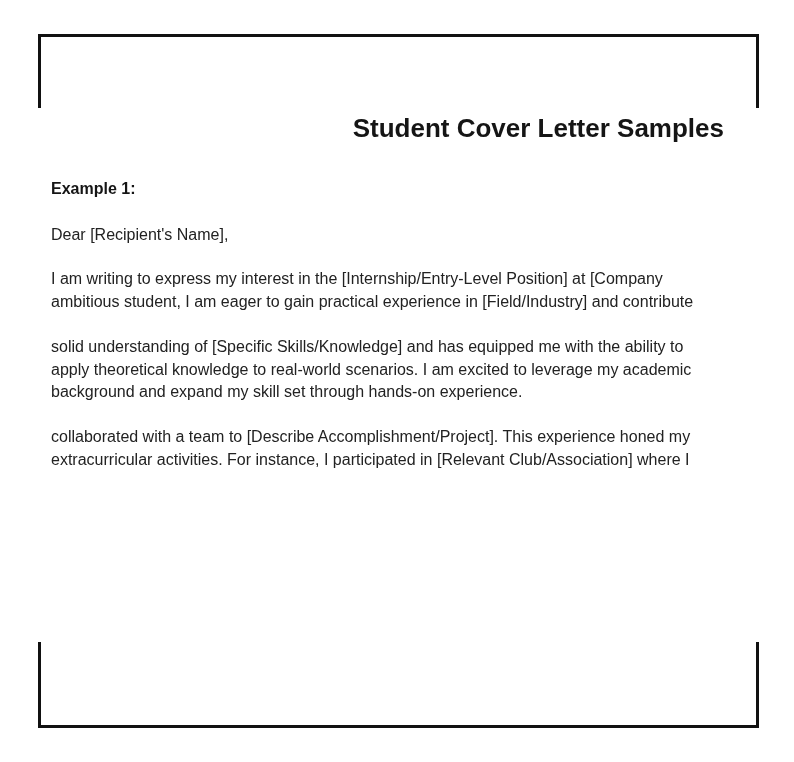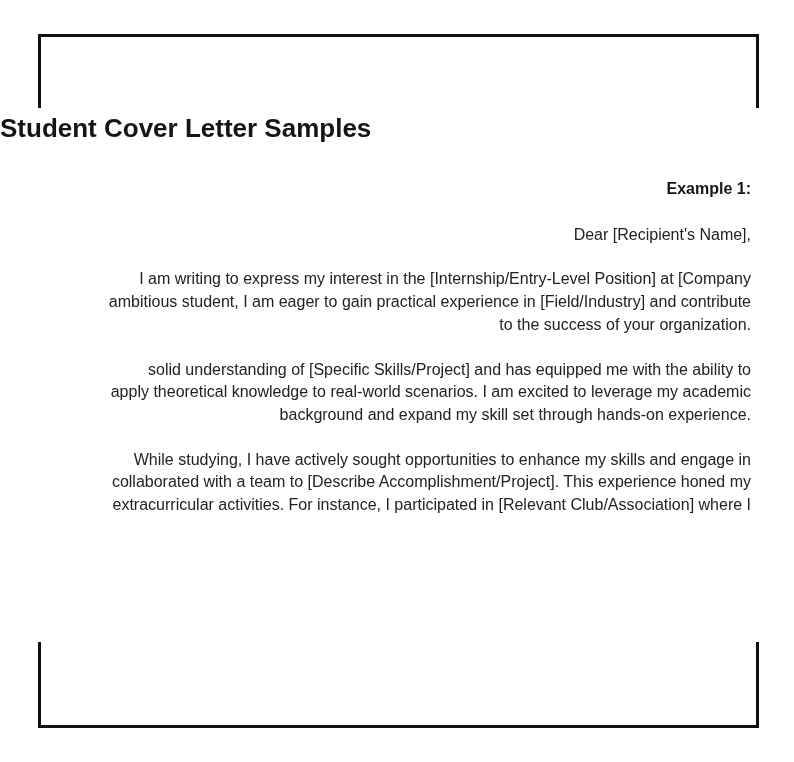--- a/index.html
+++ b/index.html
@@ -33,36 +33,35 @@
       top: 642px;
       width: 721px;
       height: 86px;
       border-width: 0 3px 3px 3px;
     }
     .title {
       position: absolute;
       left: 0;
       top: 112px;
       width: 724px;
-      text-align: left;
+      text-align: right;
       font-size: 26px;
       font-weight: bold;
       color: #151515;
       margin: 0;
       line-height: 32px;
     }
     .content {
       position: absolute;
       left: 51px;
       top: 178px;
       width: 700px;
       font-size: 16px;
       line-height: 22.7px;
       color: #222222;
-      text-align: right;
     }
     .example-label {
       font-weight: bold;
       margin: 0 0 23px 0;
       color: #151515;
     }
     .salutation {
       margin: 12px 0 22px 0;
     }
     .para {
@@ -80,29 +79,27 @@
 
 <h1 class="title">Student Cover Letter Samples</h1>
 
 <div class="content">
   <p class="example-label">Example 1:</p>
   <p class="salutation">Dear [Recipient's Name],</p>
 
   <p class="para">
     <span class="line">I am writing to express my interest in the [Internship/Entry-Level Position] at [Company</span>
     <span class="line">ambitious student, I am eager to gain practical experience in [Field/Industry] and contribute</span>
-    <span class="line">to the success of your organization.</span>
   </p>
 
   <p class="para">
-    <span class="line">solid understanding of [Specific Skills/Project] and has equipped me with the ability to</span>
+    <span class="line">solid understanding of [Specific Skills/Knowledge] and has equipped me with the ability to</span>
     <span class="line">apply theoretical knowledge to real-world scenarios. I am excited to leverage my academic</span>
     <span class="line">background and expand my skill set through hands-on experience.</span>
   </p>
 
   <p class="para">
-    <span class="line">While studying, I have actively sought opportunities to enhance my skills and engage in</span>
     <span class="line">collaborated with a team to [Describe Accomplishment/Project]. This experience honed my</span>
     <span class="line">extracurricular activities. For instance, I participated in [Relevant Club/Association] where I</span>
   </p>
 </div>
 
 <div class="bracket bracket-bottom"></div>
 
 </body></html>

